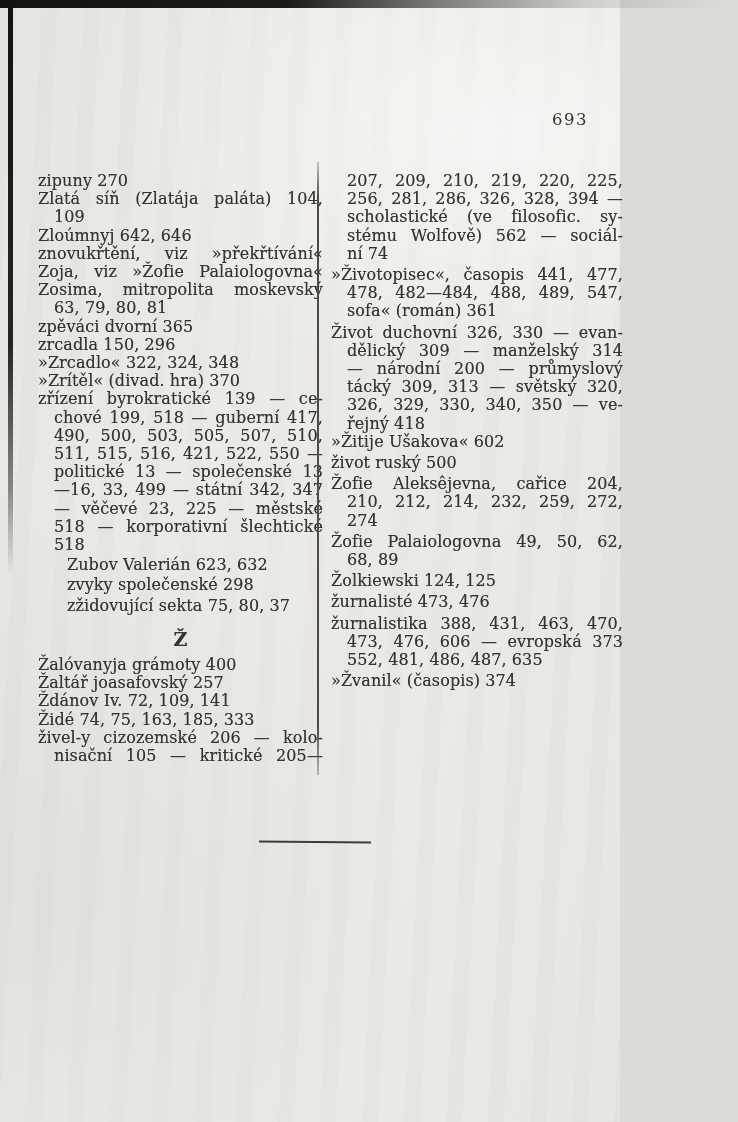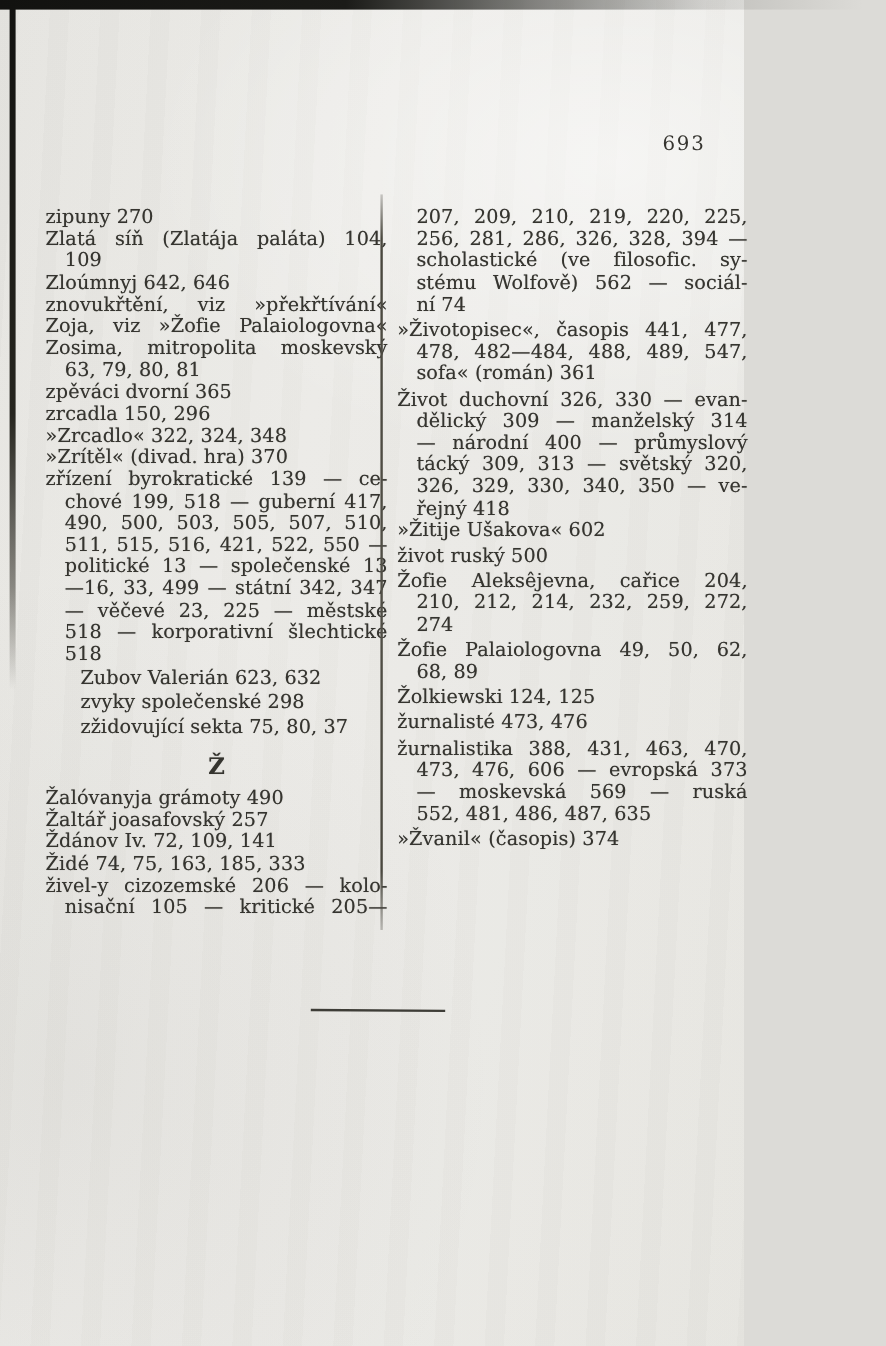--- a/index.html
+++ b/index.html
@@ -80,52 +80,51 @@
       <div class="line cont just">511, 515, 516, 421, 522, 550 —</div>
       <div class="line cont just">politické 13 — společenské 13</div>
       <div class="line cont just">—16, 33, 499 — státní 342, 347</div>
       <div class="line cont just">— věčevé 23, 225 — městské</div>
       <div class="line cont just">518 — korporativní šlechtické</div>
       <div class="line cont">518</div>
       <div class="line gap">Zubov Valerián 623, 632</div>
       <div class="line gap">zvyky společenské 298</div>
       <div class="line gap">zžidovující sekta 75, 80, 37</div>
       <div class="line heading">Ž</div>
-      <div class="line">Žalóvanyja grámoty 490</div>
+      <div class="line">Žalóvanyja grámoty 400</div>
       <div class="line">Žaltář joasafovský 257</div>
       <div class="line">Ždánov Iv. 72, 109, 141</div>
       <div class="line">Židé 74, 75, 163, 185, 333</div>
       <div class="line just">živel-y cizozemské 206 — kolo-</div>
       <div class="line cont just">nisační 105 — kritické 205—</div>
     </div>
   <div class="divider"></div>
   <div class="col col-right">
       <div class="line cont just">207, 209, 210, 219, 220, 225,</div>
       <div class="line cont just">256, 281, 286, 326, 328, 394 —</div>
       <div class="line cont just">scholastické (ve filosofic. sy-</div>
       <div class="line cont just">stému Wolfově) 562 — sociál-</div>
       <div class="line cont">ní 74</div>
       <div class="line just gap">»Životopisec«, časopis 441, 477,</div>
       <div class="line cont just">478, 482—484, 488, 489, 547,</div>
       <div class="line cont">sofa« (román) 361</div>
       <div class="line just gap">Život duchovní 326, 330 — evan-</div>
       <div class="line cont just">dělický 309 — manželský 314</div>
-      <div class="line cont just">— národní 400 — průmyslový</div>
+      <div class="line cont just">— národní 200 — průmyslový</div>
       <div class="line cont just">tácký 309, 313 — světský 320,</div>
       <div class="line cont just">326, 329, 330, 340, 350 — ve-</div>
       <div class="line cont">řejný 418</div>
       <div class="line">»Žitije Ušakova« 602</div>
       <div class="line gap">život ruský 500</div>
       <div class="line just gap">Žofie Aleksêjevna, cařice 204,</div>
       <div class="line cont just">210, 212, 214, 232, 259, 272,</div>
       <div class="line cont">274</div>
       <div class="line just gap">Žofie Palaiologovna 49, 50, 62,</div>
       <div class="line cont">68, 89</div>
       <div class="line gap">Žolkiewski 124, 125</div>
       <div class="line gap">žurnalisté 473, 476</div>
       <div class="line just gap">žurnalistika 388, 431, 463, 470,</div>
       <div class="line cont just">473, 476, 606 — evropská 373</div>
-      <div class="line cont just">— moskevská 569 — ruská</div>
       <div class="line cont">552, 481, 486, 487, 635</div>
       <div class="line gap">»Žvanil« (časopis) 374</div>
     </div>
   <div class="bottom-rule"></div>
 </div>
 
 </body></html>

